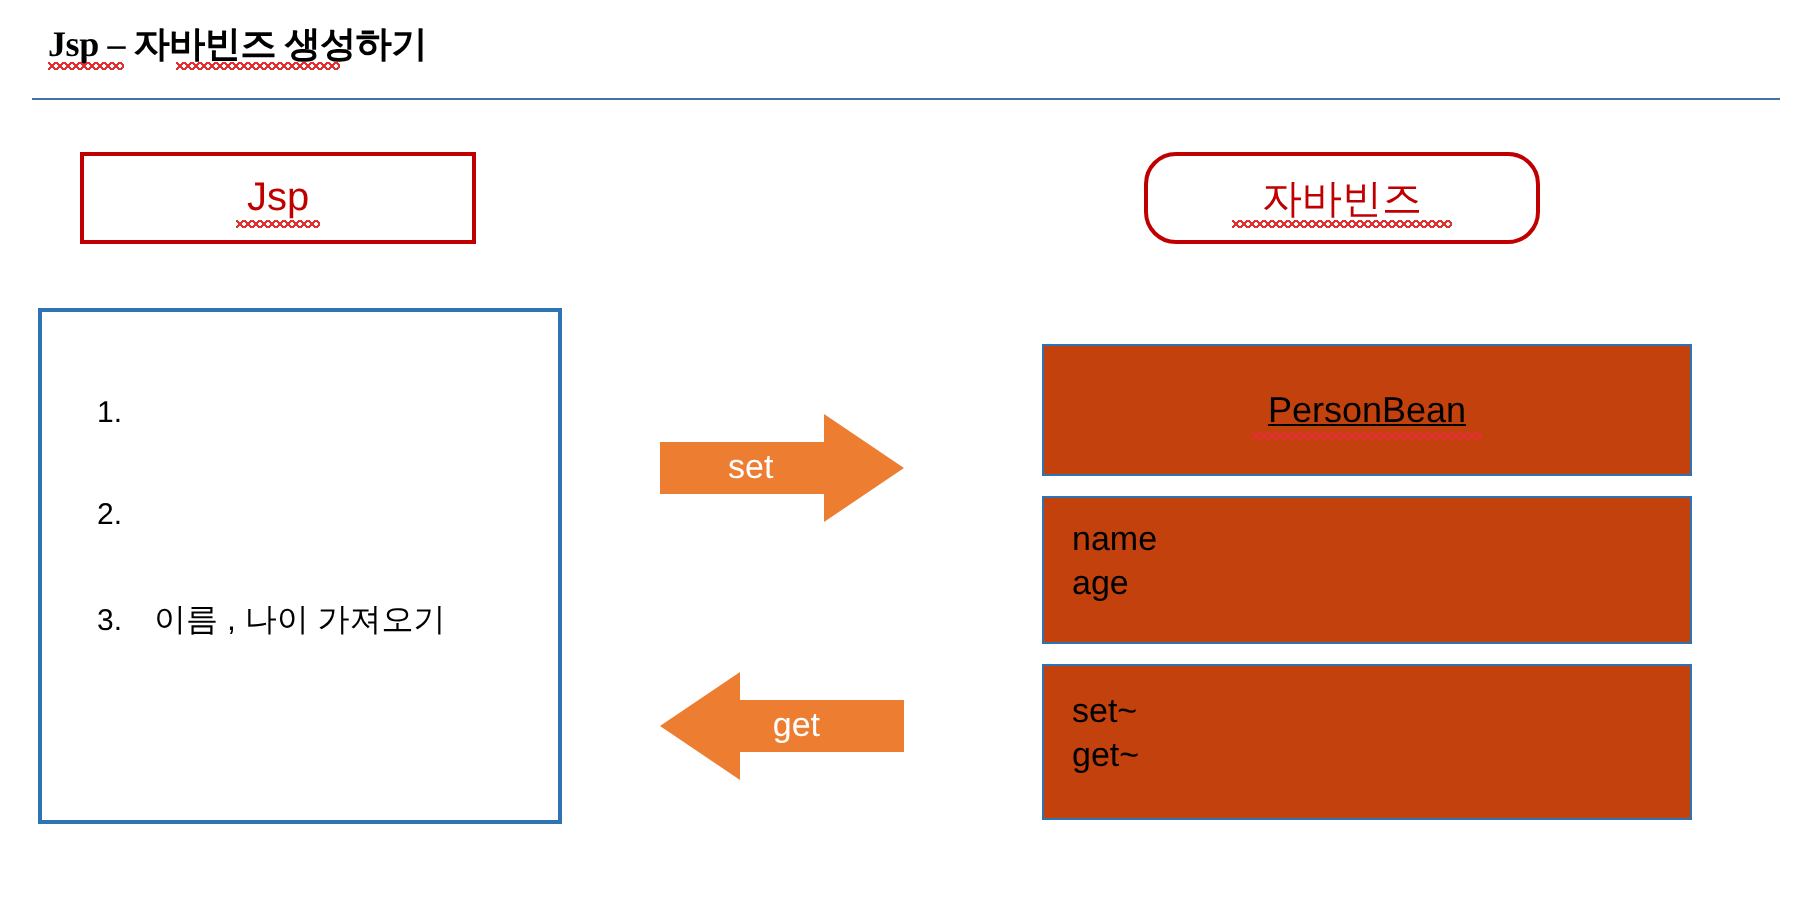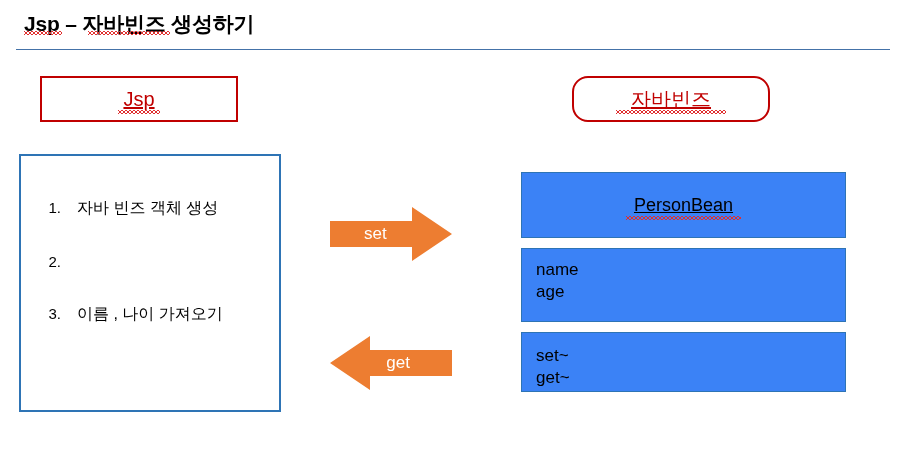--- a/index.html
+++ b/index.html
@@ -21,24 +21,25 @@
     position: absolute;
     left: 0;
     top: 0;
     width: 902px;
     height: 50px;
   }
   #page-title {
     position: absolute;
     left: 24px;
     top: 10px;
-    font-size: 21px;
+    font-size: 18px;
     font-weight: bold;
     letter-spacing: -0.2px;
     white-space: nowrap;
+    font-family: Liberation Serif, serif;
   }
   #title-rule {
     position: absolute;
     left: 16px;
     top: 49px;
     width: 874px;
     height: 1px;
     background: #4472a8;
   }
 
@@ -46,21 +47,20 @@
   .header-box {
     position: absolute;
     border: 2px solid #c00000;
     background: #ffffff;
     box-sizing: border-box;
     display: flex;
     align-items: center;
     justify-content: center;
     color: #c00000;
     font-size: 20px;
-    text-decoration: underline;
   }
   #jsp-header {
     left: 40px;
     top: 76px;
     width: 198px;
     height: 46px;
   }
   #bean-header {
     left: 572px;
     top: 76px;
@@ -103,21 +103,21 @@
   }
   .jsp-list-text {
     padding-left: 16px;
     white-space: nowrap;
   }
 
   
   .bean-box {
     position: absolute;
     border: 1px solid #2e74b5;
-    background: #3b82f6;
+    background: #c2410c;
     box-sizing: border-box;
     left: 521px;
     width: 325px;
   }
   #bean-box-title {
     top: 172px;
     height: 66px;
     display: flex;
     align-items: center;
     justify-content: center;
@@ -126,21 +126,21 @@
     font-size: 18px;
     text-decoration: underline;
   }
   #bean-box-fields {
     top: 248px;
     height: 74px;
     padding: 10px 14px;
   }
   #bean-box-methods {
     top: 332px;
-    height: 60px;
+    height: 78px;
     padding: 12px 14px;
   }
   .bean-line {
     font-size: 17px;
     line-height: 1.32;
     white-space: pre;
   }
 
   
   .arrow-wrap {
@@ -217,21 +217,20 @@
 
 <div class="header-box" id="bean-header">
   <span>자바빈즈</span>
 </div>
 <div class="squiggle" id="sq-bean-header"></div>
 
 <div id="jsp-panel">
   <div id="jsp-list">
     <div class="jsp-list-item">
       <span class="jsp-list-num">1.</span>
-      <span class="jsp-list-text">자바 빈즈 객체 생성</span>
     </div>
     <div class="jsp-list-item">
       <span class="jsp-list-num">2.</span>
     </div>
     <div class="jsp-list-item">
       <span class="jsp-list-num">3.</span>
       <span class="jsp-list-text">이름 , 나이 가져오기</span>
     </div>
   </div>
 </div>

